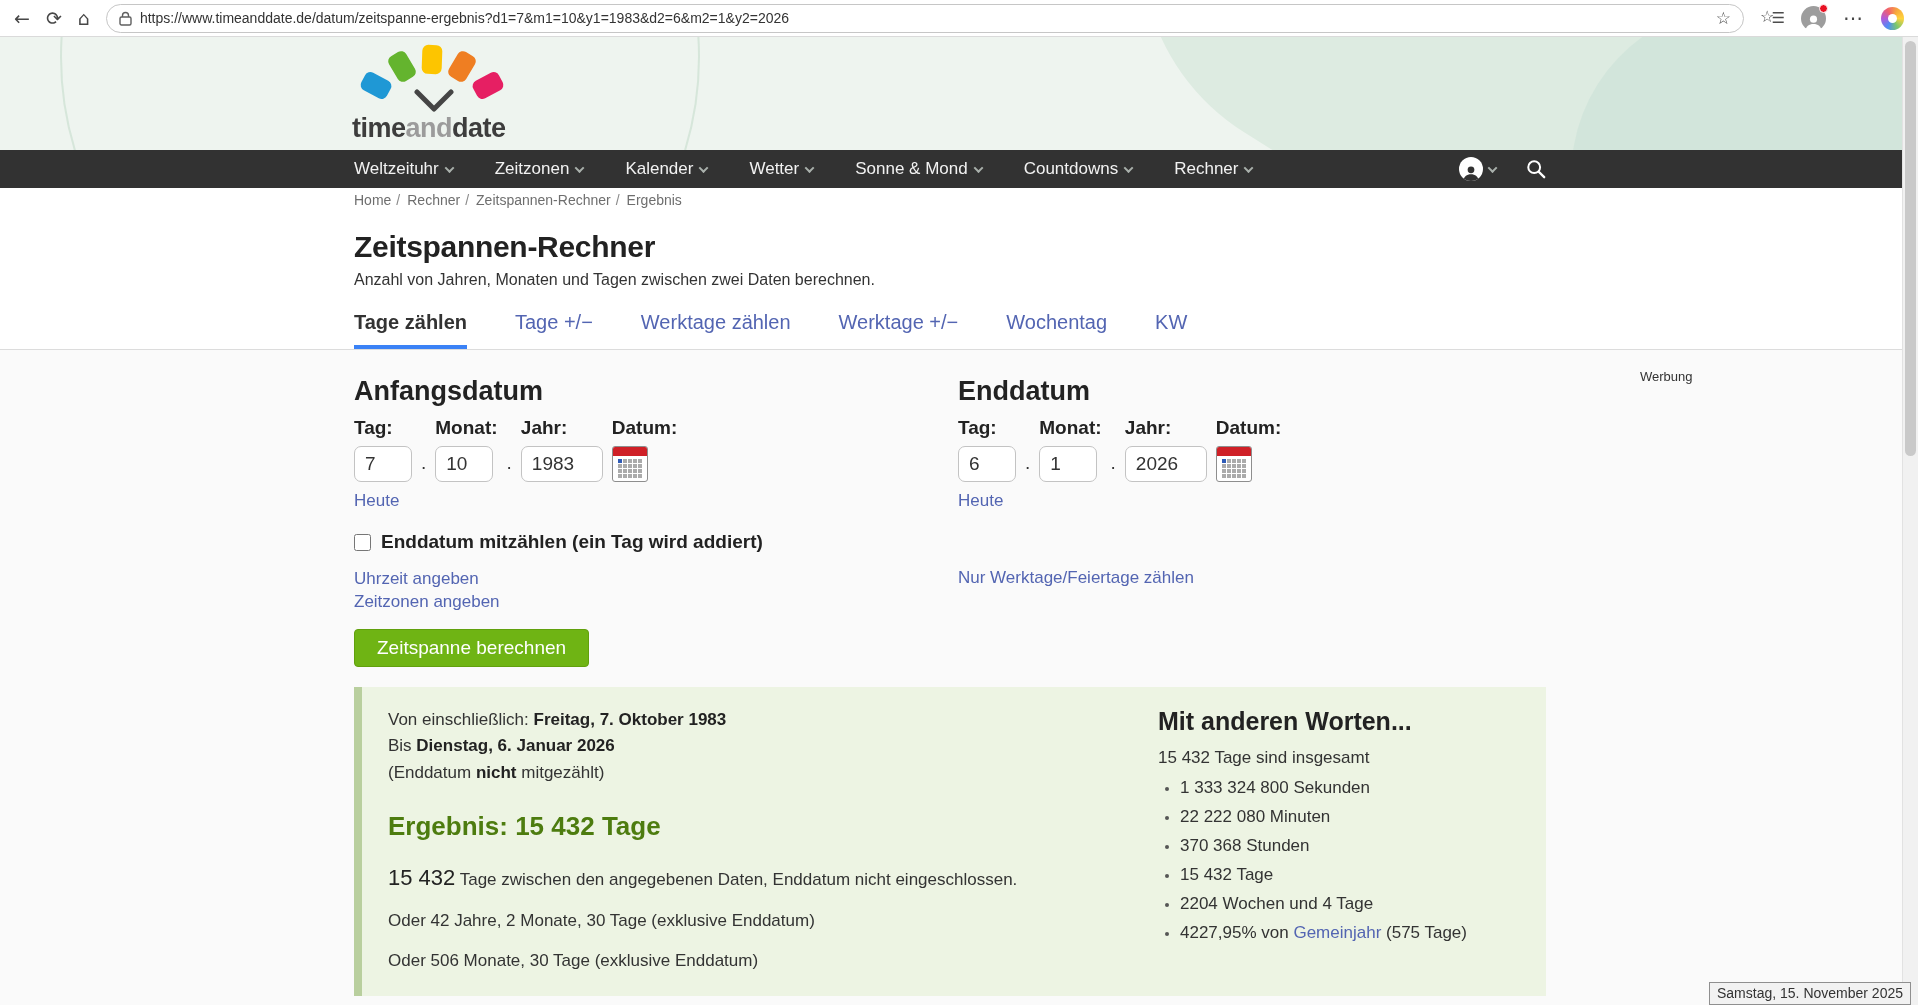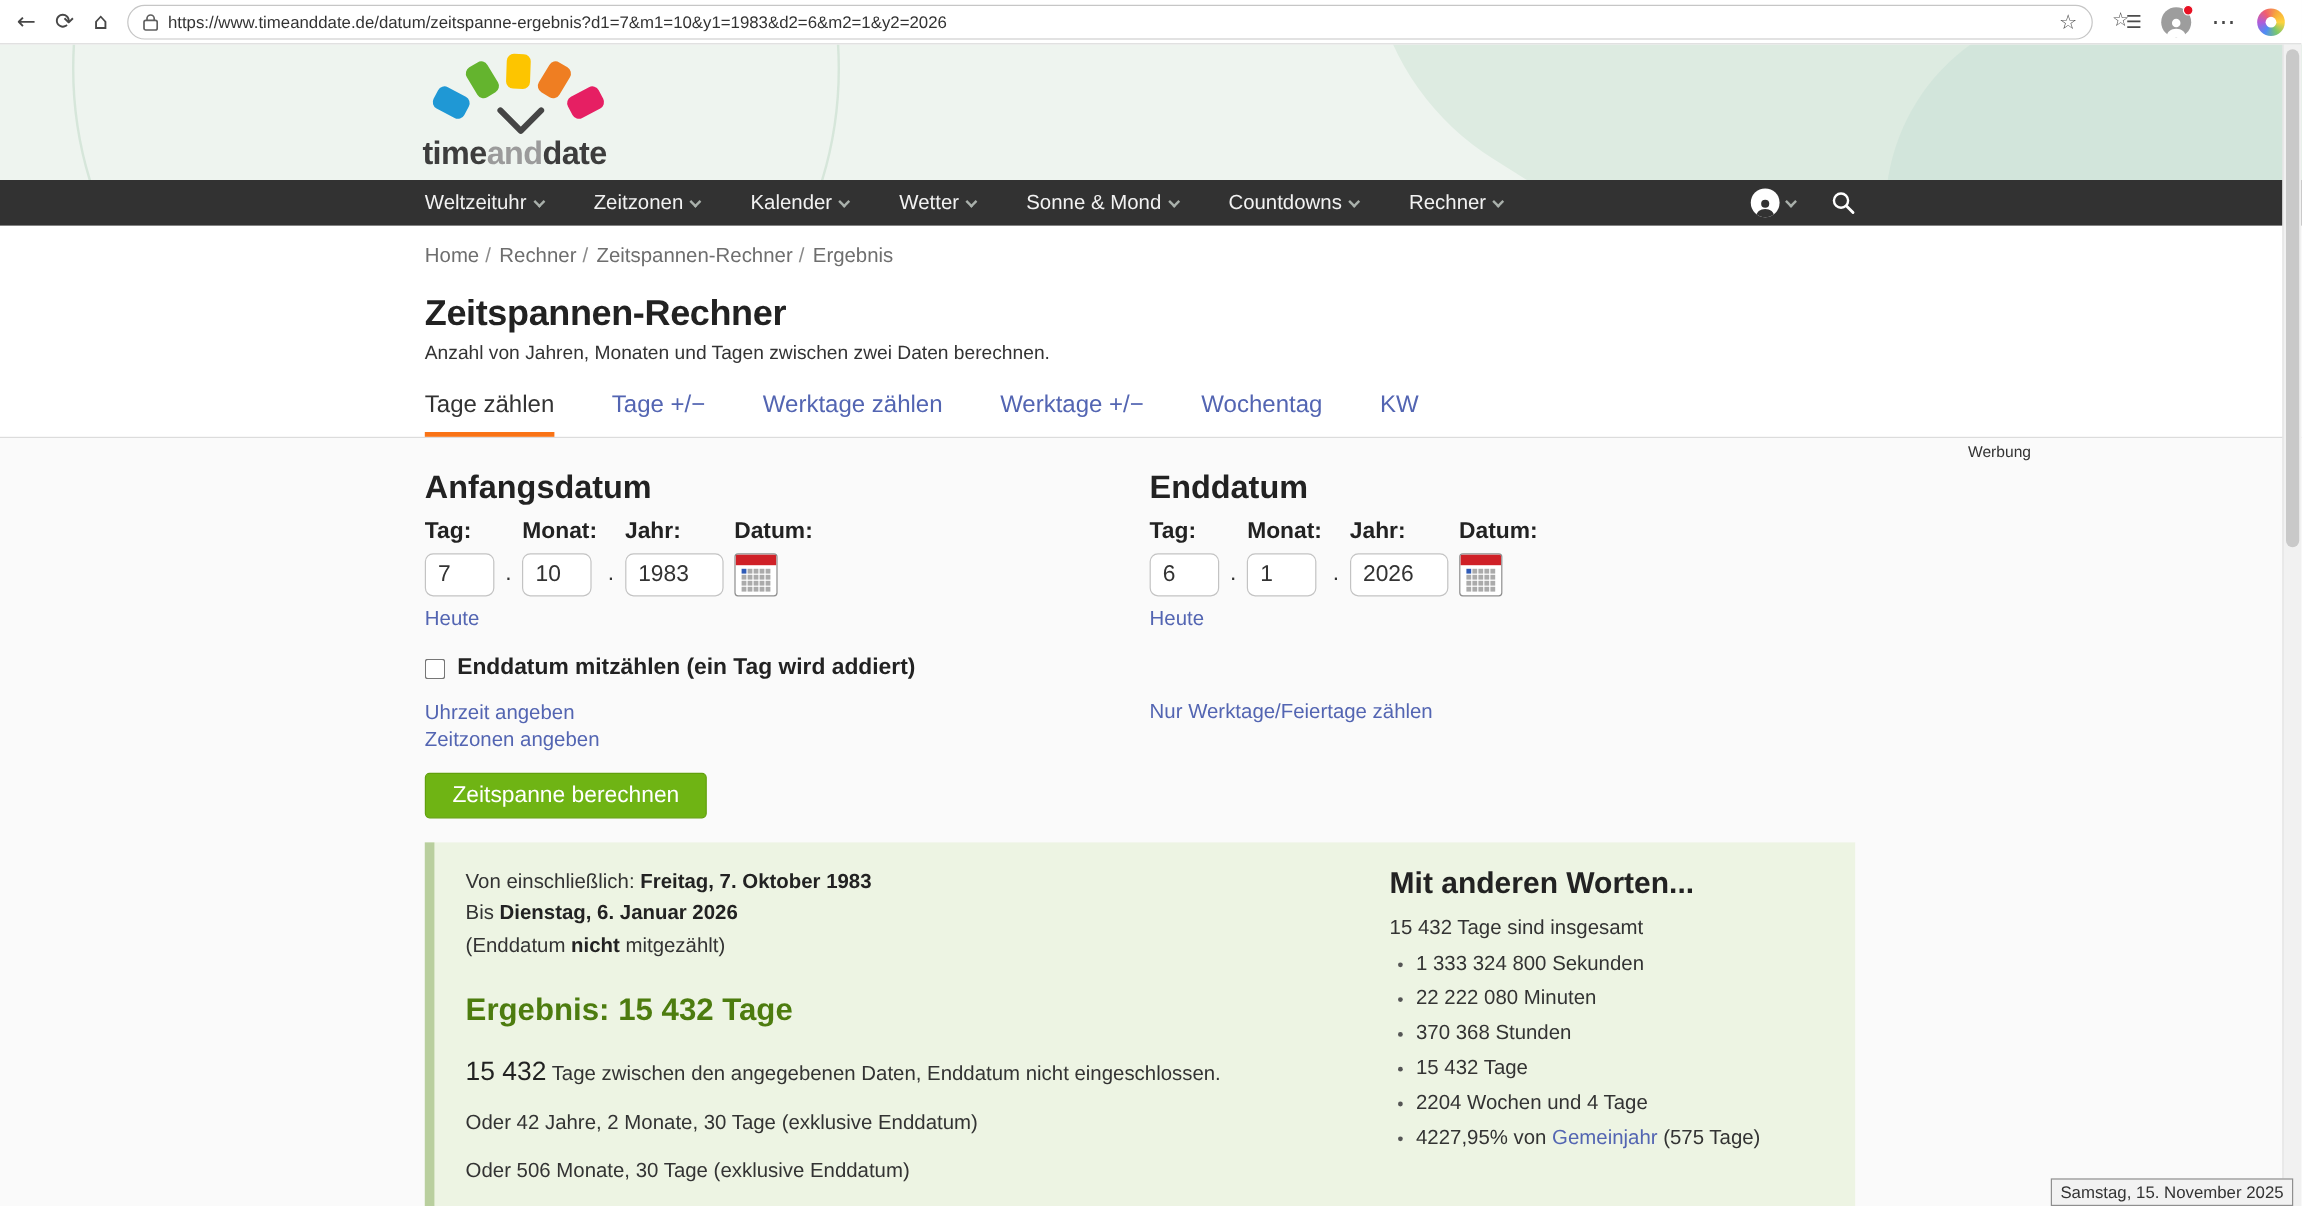--- a/index.html
+++ b/index.html
@@ -53,28 +53,28 @@
   .mainnav a { color:#f2f2f2; font-size:17px; text-decoration:none; display:flex; align-items:center; gap:7px; cursor:pointer; }
   .chev { width:7px; height:7px; border-right:2px solid #a9b0ab; border-bottom:2px solid #a9b0ab;
           transform:rotate(45deg) translate(-1px,-1px); display:inline-block; }
   .mainnav-icons { margin-left:auto; display:flex; align-items:center; gap:30px; }
   .user-btn { display:flex; align-items:center; gap:6px; cursor:pointer; }
   .user-circle { width:24px; height:24px; border-radius:50%; background:#fff; overflow:hidden; display:flex; align-items:flex-end; justify-content:center; }
 
   
   .page-body { position:absolute; top:188px; left:0; right:0; bottom:0; display:flex; flex-direction:column; }
   .upper { background:#fff; border-bottom:1px solid #dcdcdc; }
-  .breadcrumb { margin-left:354px; padding-top:4px; font-size:17px; color:#6e6e6e;margin-top:11px; }
+  .breadcrumb { margin-left:354px; padding-top:4px; font-size:14px; color:#6e6e6e; }
   .breadcrumb a { color:#6e6e6e; text-decoration:none; cursor:pointer; }
   .breadcrumb .sep { margin:0 7px 0 5px; color:#8a8a8a; }
   h1.page-title { margin:21px 0 0 354px; font-size:30px; line-height:1.2; color:#222; letter-spacing:-0.3px; }
   .subtitle { margin:6px 0 0 354px; font-size:16px; color:#333; }
   .tabs { margin:22px 0 0 354px; display:flex; gap:48px; }
   .tab { font-size:20px; color:#5365b2; padding-bottom:11px; cursor:pointer; text-decoration:none; }
-  .tab.active { color:#333; border-bottom:4px solid #f97316; cursor:default; }
+  .tab.active { color:#333; border-bottom:4px solid #3b82f6; cursor:default;font-weight:bold; }
 
   .lower { flex:1; background:#fafafa; position:relative; }
 
   
   .form-cols { display:flex; margin-left:354px; }
   .form-col { width:604px; }
   .form-col h2 { margin-top:26px; font-size:27px; color:#222; }
   .fields { display:flex; align-items:flex-end; gap:9px; margin-top:10px; }
   .field { display:flex; flex-direction:column; gap:7px; }
   .field label { font-size:19px; font-weight:bold; color:#222; }

